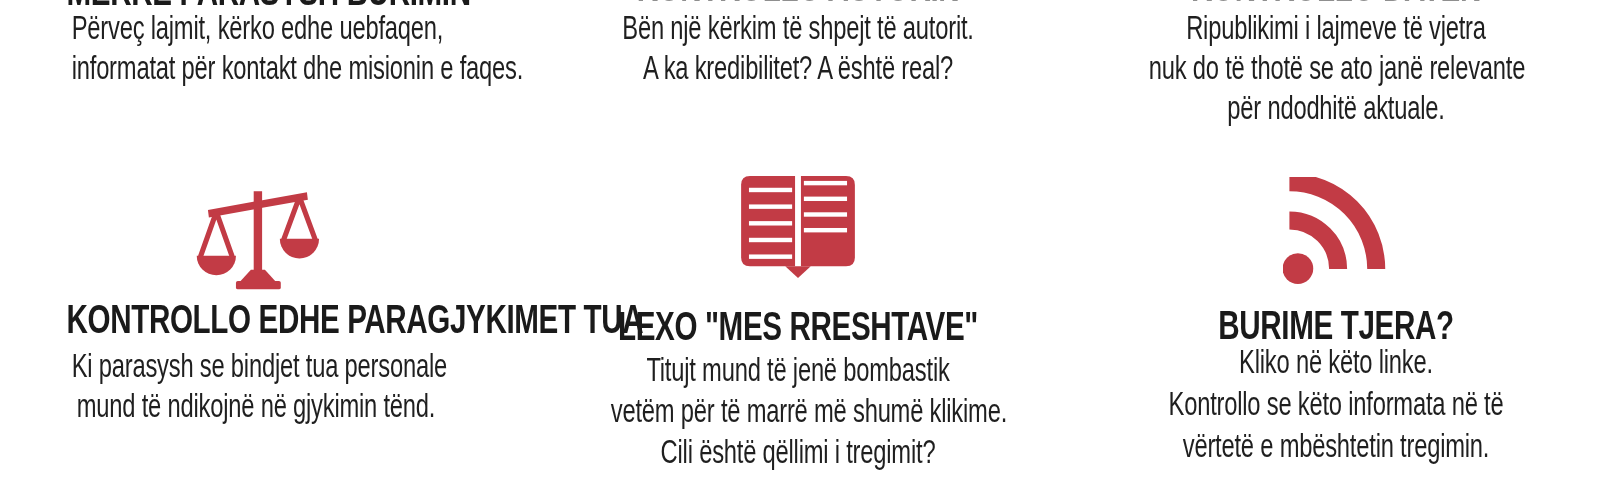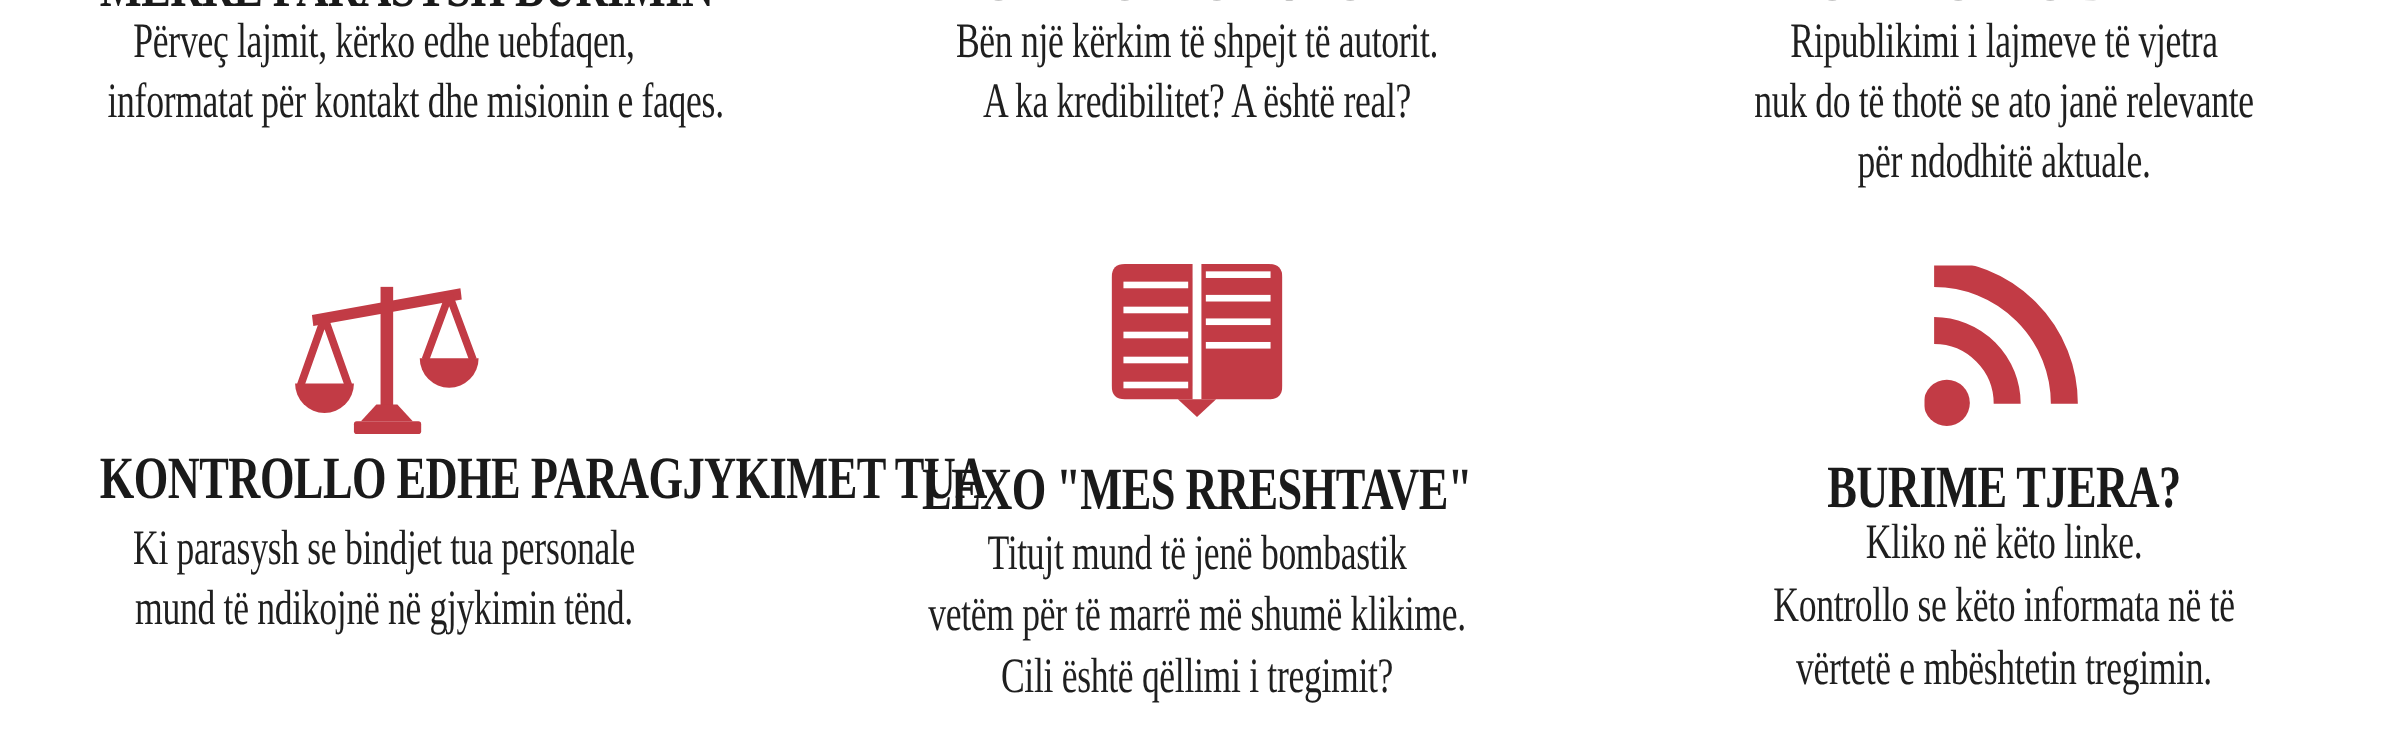--- a/index.html
+++ b/index.html
@@ -1,21 +1,21 @@
 <!DOCTYPE html>
 <html style="--accent: #c23b45; --heading: #1a1a1a; --body: #1f1f1f; --faint: #8f8f8f;"><head>
 <meta charset="utf-8">
 <style>
   html,body{margin:0;padding:0;background:#fff;}
   .stage{
     position:relative;
     width:1600px;height:500px;
     overflow:hidden;
     background:#fff;
-    font-family:Liberation Serif, serif;
+    font-family:Liberation Sans, sans-serif;
   }
   
   .c1{left:0;width:512px;}
   .c2{left:538px;width:520px;}
   .c3{left:1076px;width:520px;}
   .abs{position:absolute;text-align:center;margin:0;}
   
   .head{
     font-weight:800;
     font-size:40px;line-height:40px;

